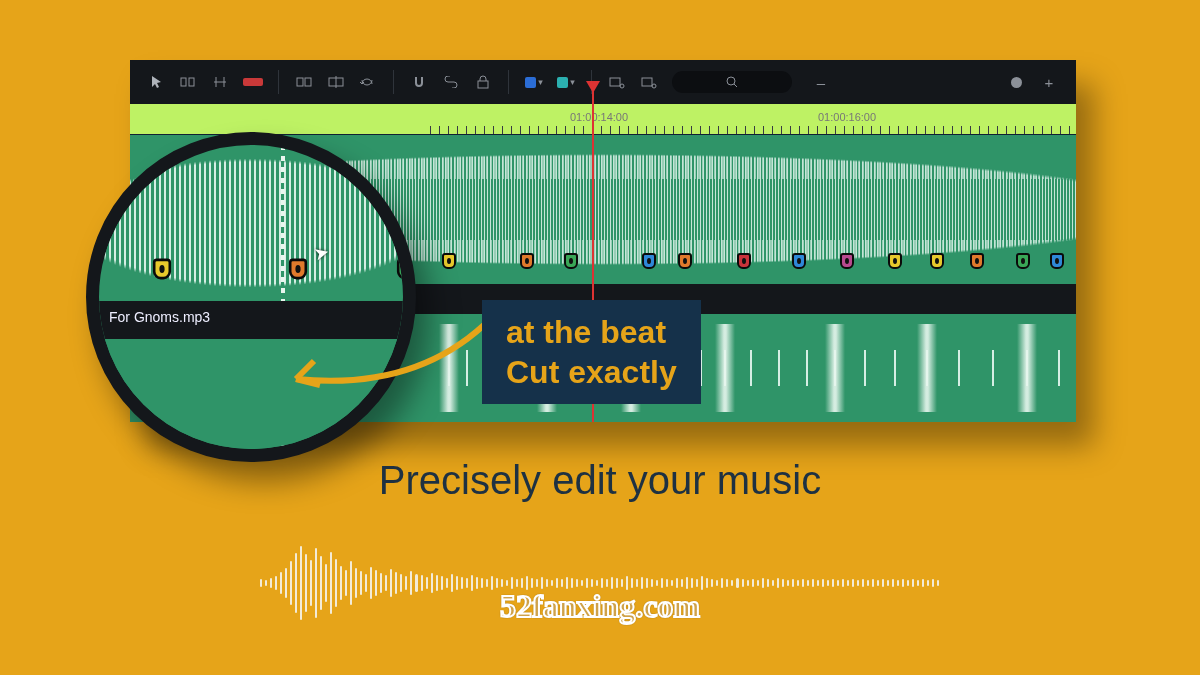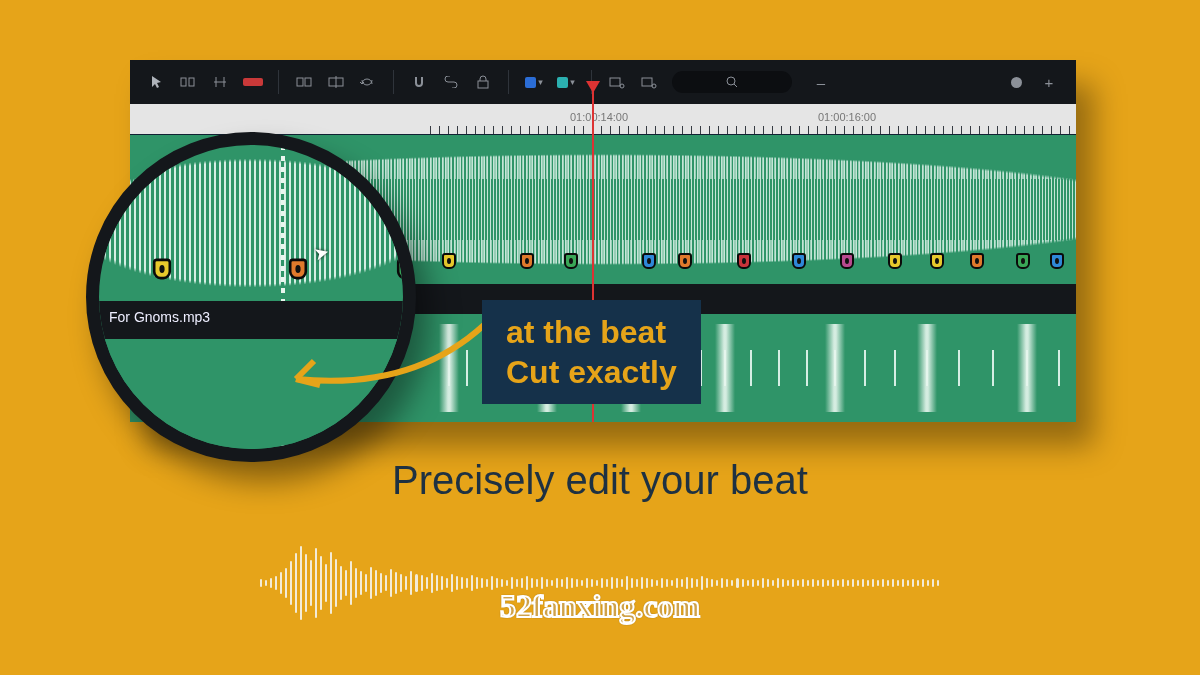--- a/index.html
+++ b/index.html
@@ -29,21 +29,21 @@
   .flag .sq.blue { background:#2b6dd6; }
   .flag .sq.teal { background:#2bb0b0; }
   .flag .dn { color:#8b9098; font-size:9px; }
   .search { width:120px; height:22px; background:#0c0e11;
     border-radius:11px; display:flex; align-items:center;
     justify-content:center; color:#8b9098; font-size:12px; margin-left:4px; }
   .t-circle { width:11px; height:11px; border-radius:50%;
     background:#8b9098; margin:0 8px; }
 
   
-  .ruler { height:30px; background:#e5e5e5; position:relative; color:#777;
+  .ruler { height:30px; background:#bef264; position:relative; color:#777;
     font-size:11px; }
   .ruler .tick { position:absolute; top:7px; }
   .ruler .minor { position:absolute; top:22px; width:1px; height:8px;
     background:#363b42; }
 
   
   .track-audio { position:relative; height:150px; background:#2f9468;
     border-top:1px solid #123; }
   .wave { position:absolute; inset:0;
     background:
@@ -373,21 +373,21 @@
 <svg class="arrow" viewBox="0 0 220 90">
   <path d="M212 14 Q140 80 24 68" stroke="#e6a419" stroke-width="6" fill="none"></path>
   <path d="M24 68 l18 -18 M24 68 l24 6" stroke="#e6a419" stroke-width="6" fill="none"></path>
 </svg>
 
 <div class="callout">
   <div>at the beat</div>
   <div>Cut exactly</div>
 </div>
 
-<div class="caption">Precisely edit your beat</div>
+<div class="caption">Precisely edit your music</div>
 
 <div class="deco-wave" id="deco">
     <span style="height: 8px;"></span>
     <span style="height: 6px;"></span>
     <span style="height: 10px;"></span>
     <span style="height: 14px;"></span>
     <span style="height: 22px;"></span>
     <span style="height: 30px;"></span>
     <span style="height: 44px;"></span>
     <span style="height: 60px;"></span>

